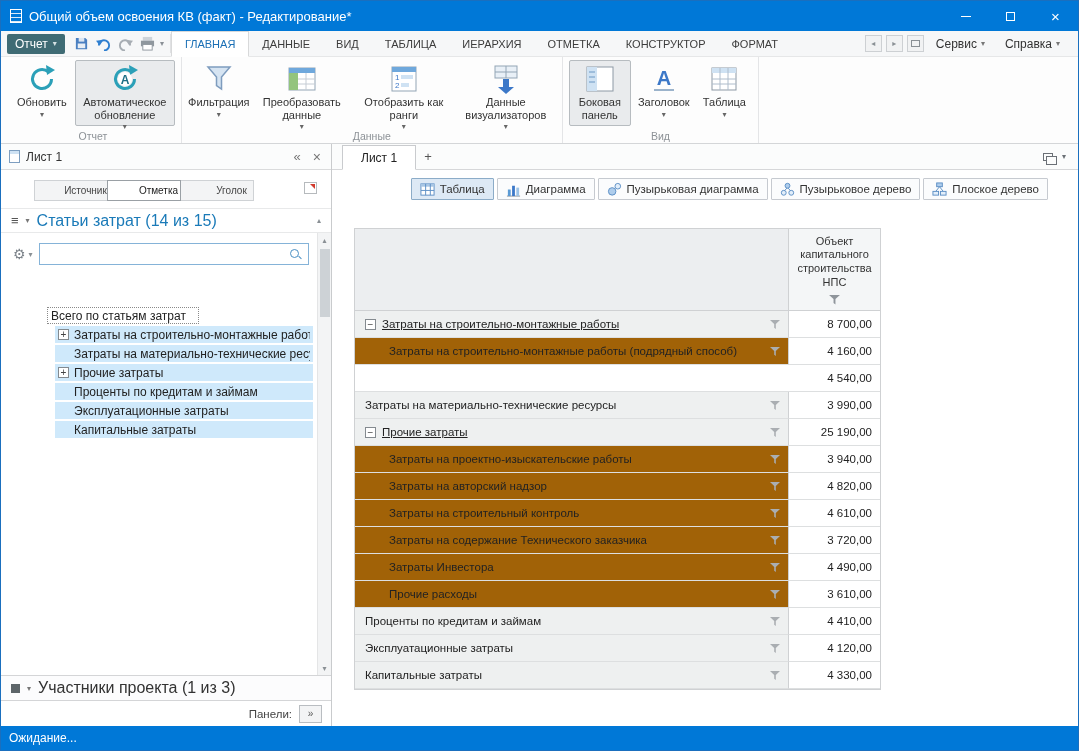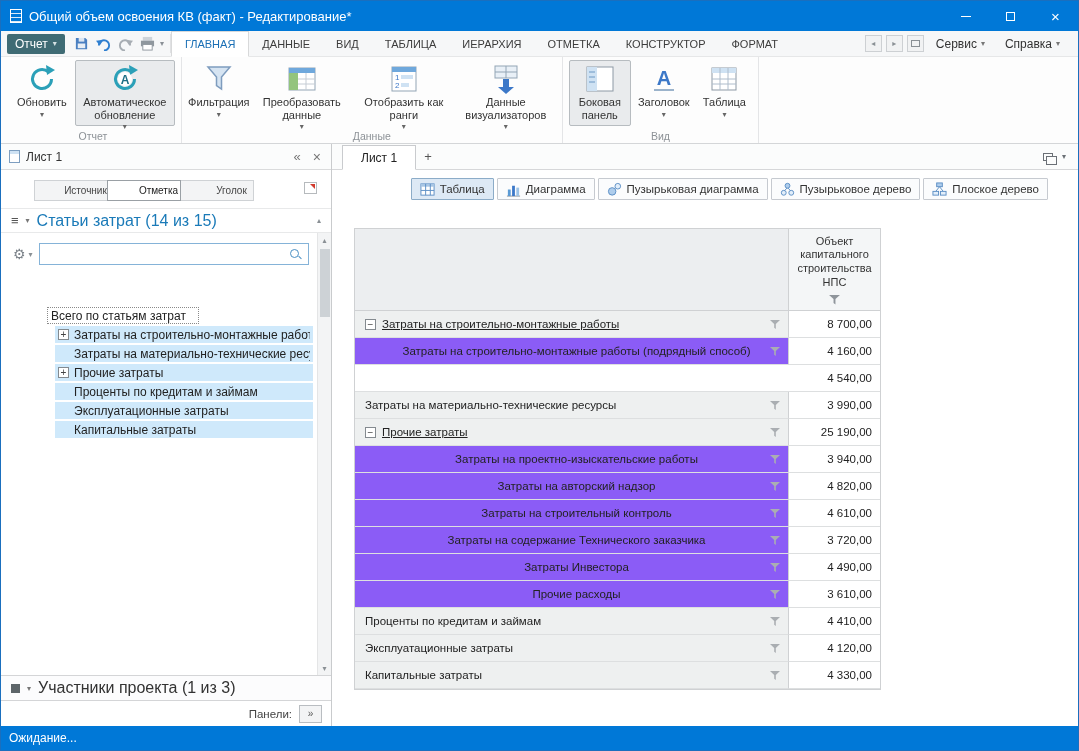--- a/index.html
+++ b/index.html
@@ -121,21 +121,21 @@
   .thead{display:flex;height:82px;}
   .tcorner{width:434px;flex:none;background:#eceef0;border-right:1px solid #cfd1d3;border-bottom:1px solid #cfd1d3;}
   .tvh{flex:1;background:#f4f6f7;border-bottom:1px solid #cfd1d3;display:flex;flex-direction:column;align-items:center;
     justify-content:center;gap:5px;font-size:11px;color:#333;text-align:center;padding:3px 6px;line-height:1.25;}
   .funnel{width:10px;height:9px;background:#aaaeb2;flex:none;
     clip-path:polygon(0% 0%,100% 0%,58% 45%,58% 100%,42% 86%,42% 45%);}
   .tvh .funnel{width:12px;height:10px;background:#8f959b;}
   .trow{display:flex;height:27px;}
   .tcell-label{width:434px;flex:none;display:flex;align-items:center;border-right:1px solid #cfd1d3;
     border-bottom:1px solid #dddfe0;padding:0 24px 0 10px;font-size:11.5px;color:#222;position:relative;background:#eef0f0;}
-  .trow.level-1 .tcell-label{padding-left:34px;background:#8b5cf6;justify-content:center;}
+  .trow.level-1 .tcell-label{padding-left:34px;background:#a16207;}
   .trow .expander{margin-right:6px;}
   .trow:not(.group) .expander{display:none;}
   .trow.group .trow-label{text-decoration:underline;}
   .trow-label{white-space:nowrap;overflow:hidden;}
   .tcell-label .funnel{position:absolute;right:8px;top:9px;}
   .tcell-value{flex:1;display:flex;align-items:center;justify-content:flex-end;padding-right:8px;
     border-bottom:1px solid #dddfe0;background:#fff;font-size:11.5px;color:#222;}
   
   .statusbar{height:24px;flex:none;background:#0078d7;display:flex;align-items:center;color:#fff;font-size:12px;padding-left:8px;}
   .sb-right{margin-left:auto;display:flex;height:100%;margin-right:14px;}

